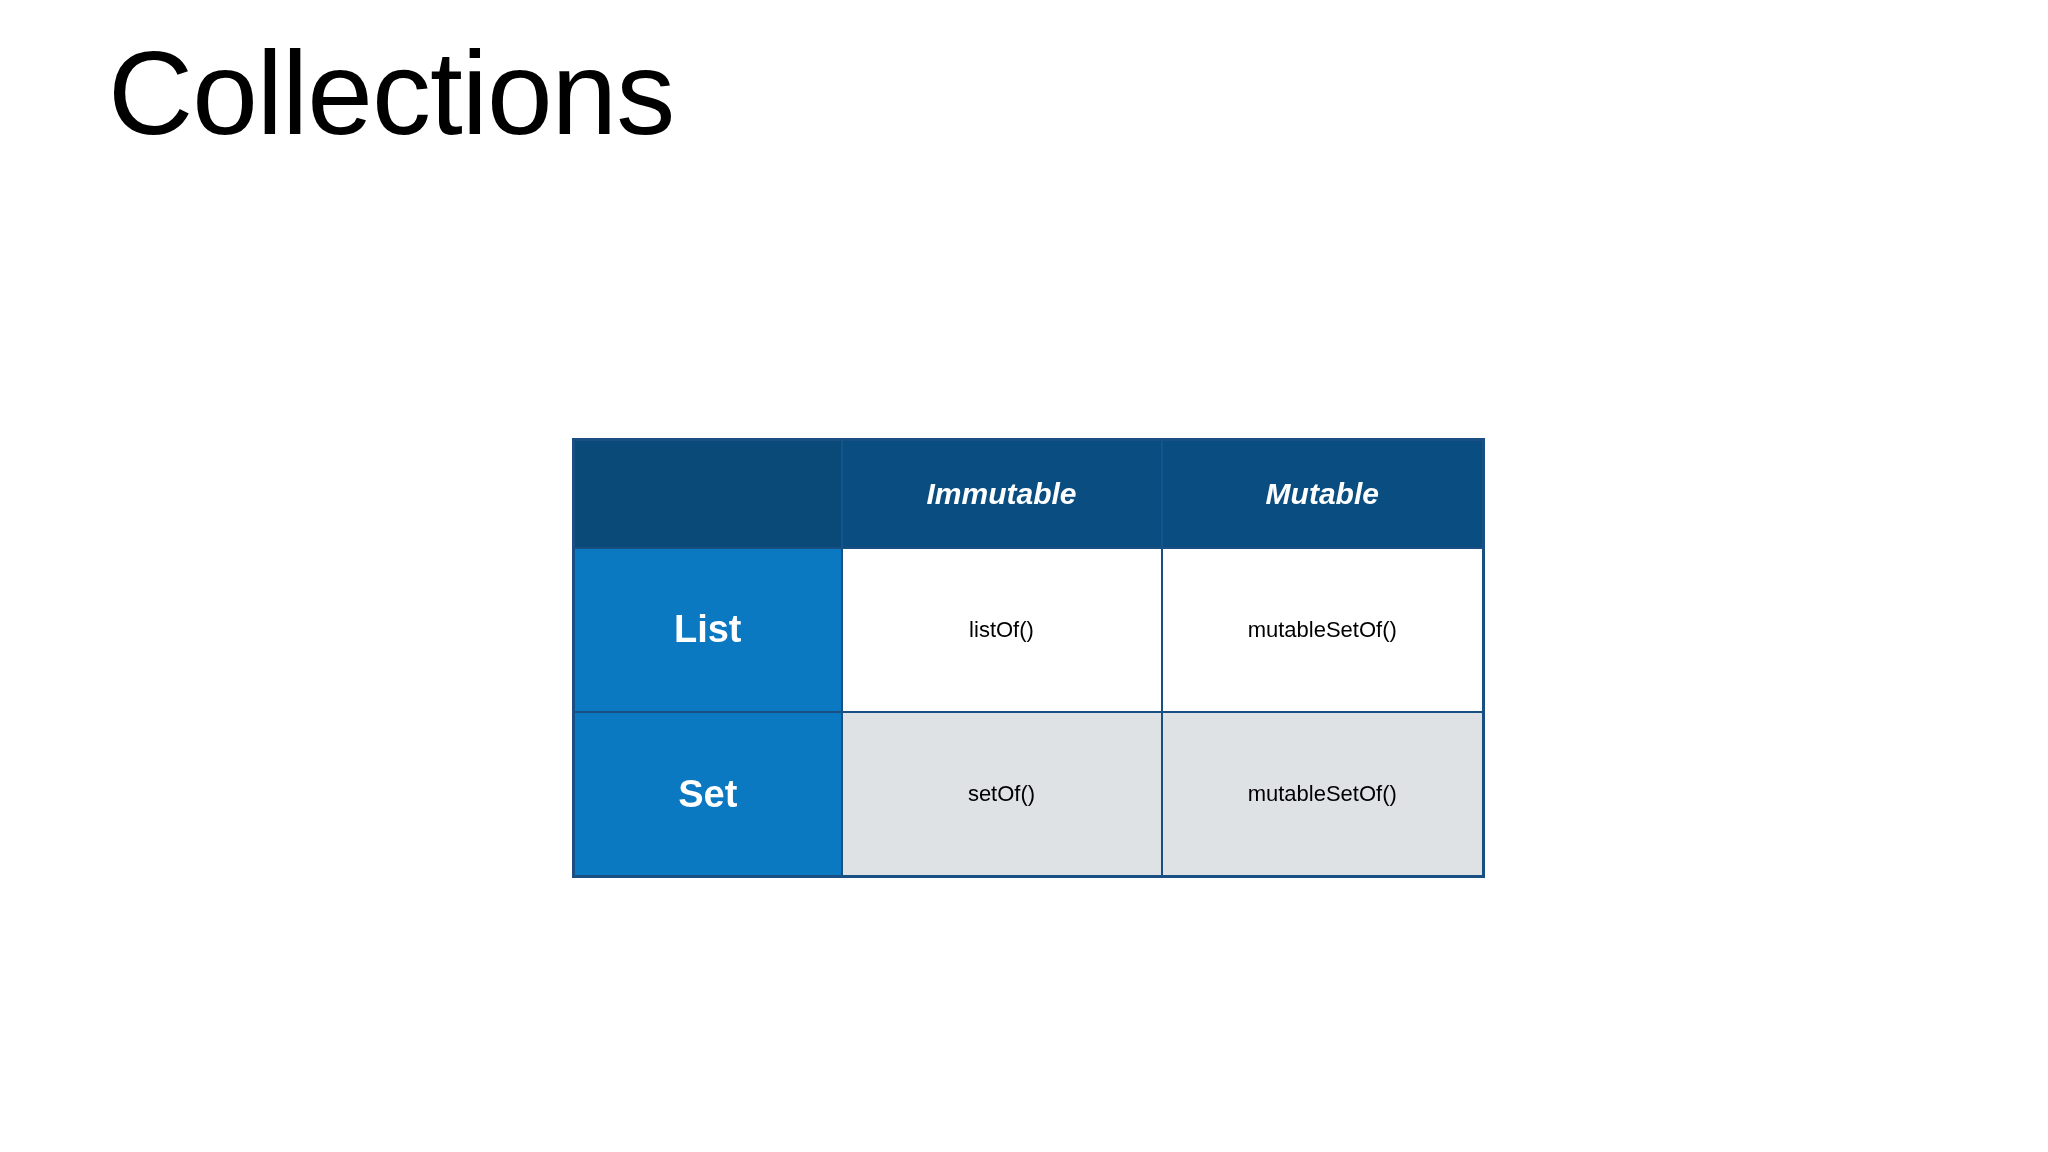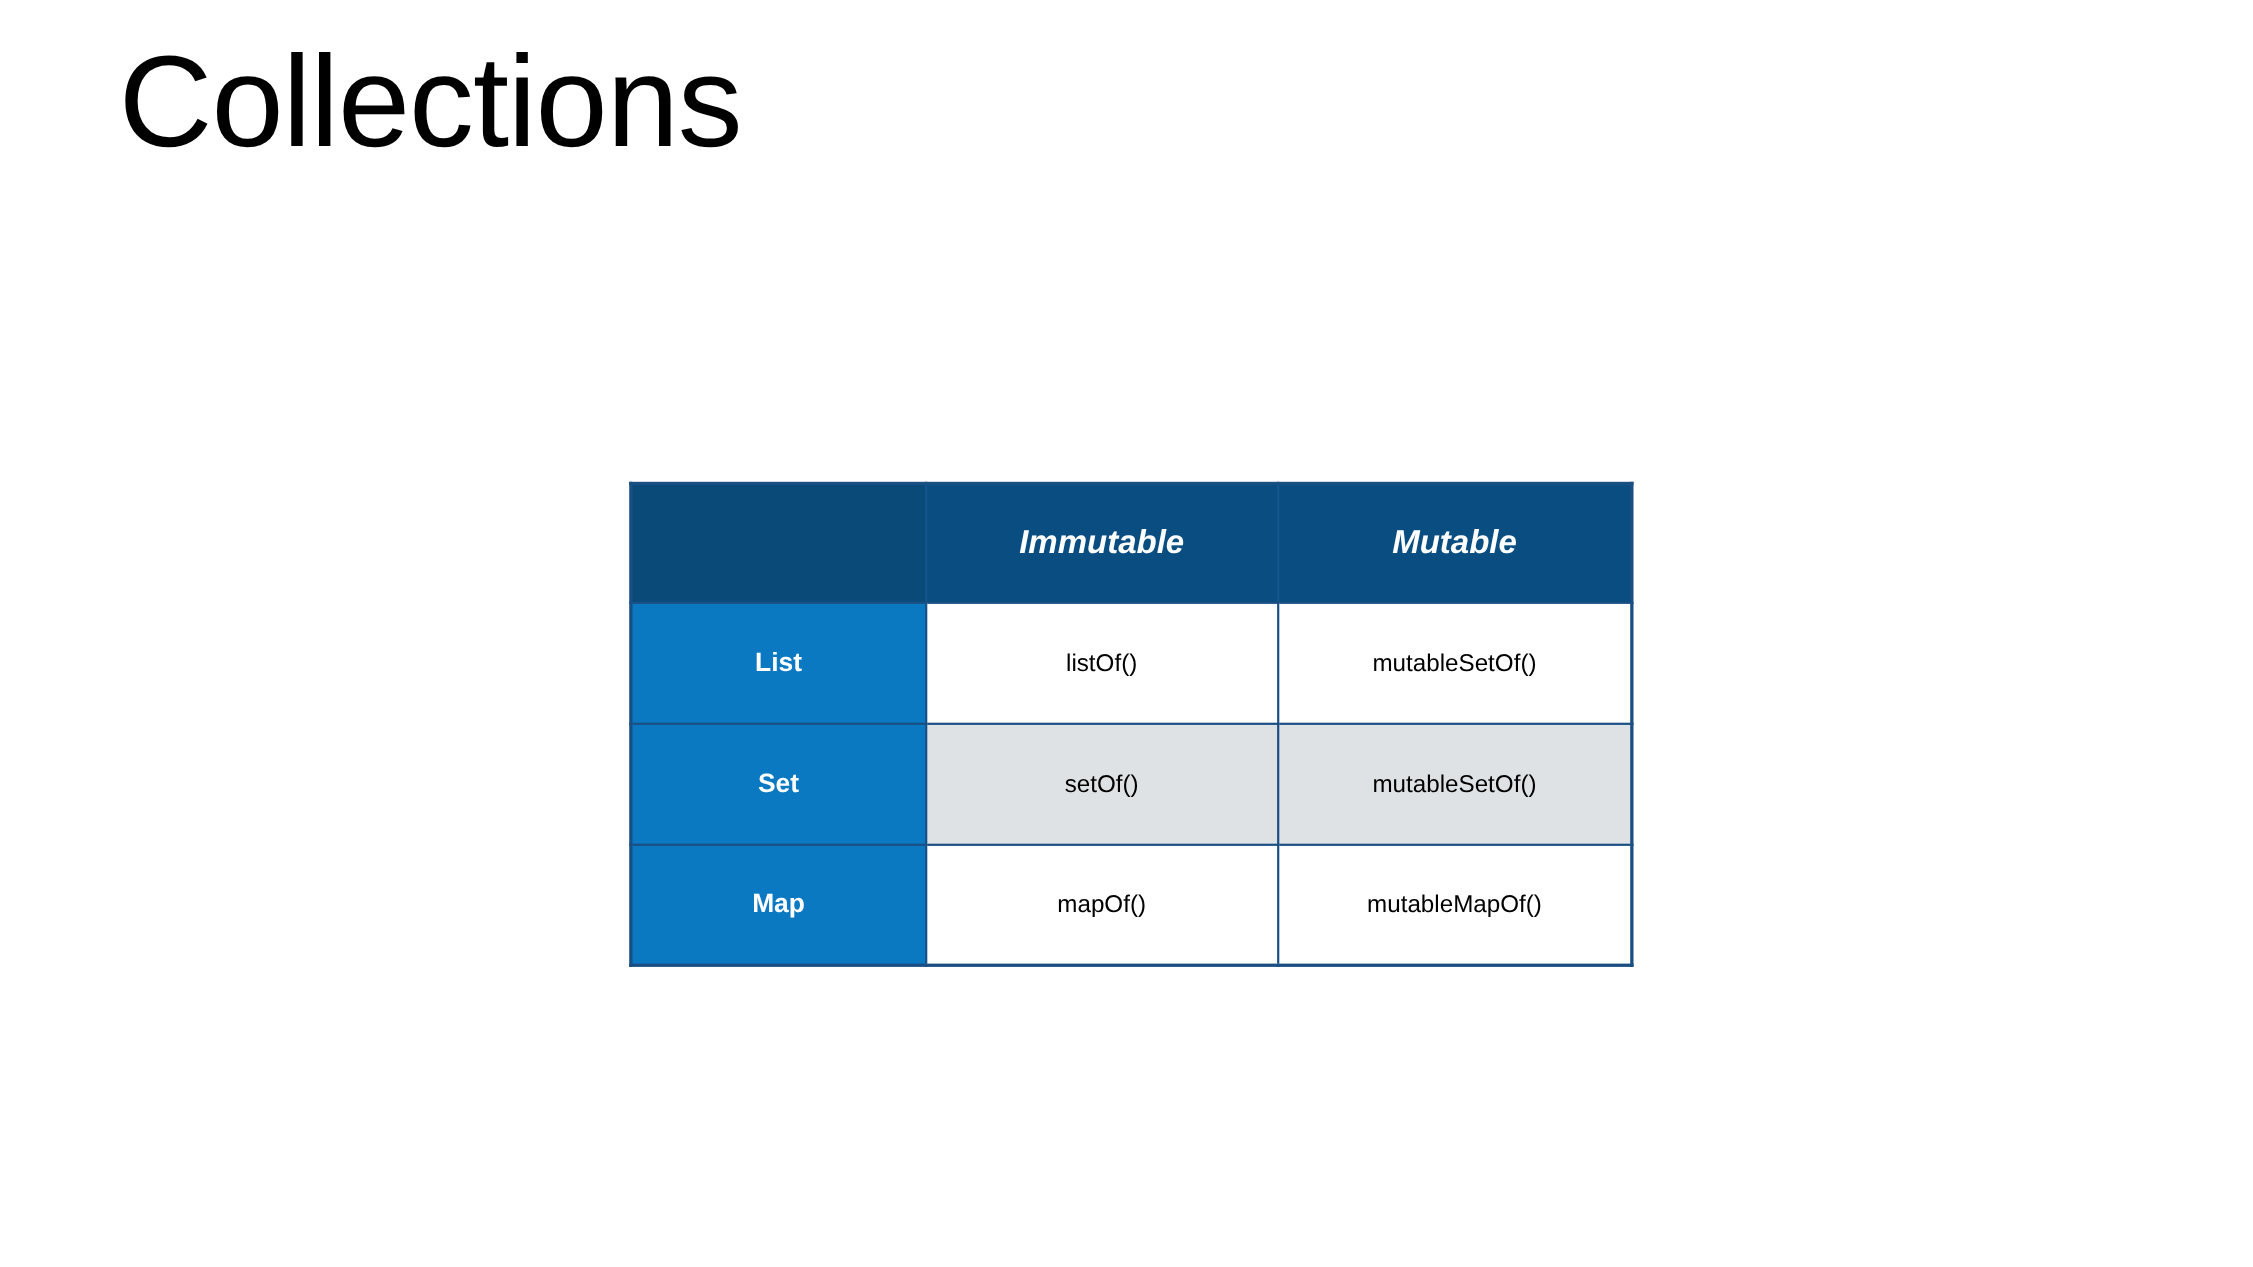--- a/index.html
+++ b/index.html
@@ -66,21 +66,21 @@
     border-bottom: 2px solid #1a4f84;
     padding: 0;
   }
   th.header-cell:last-child { border-right: none; }
 
   
   tr.body-row { height: 110px; }
   td.row-label {
     background: #0b78c2;
     color: #ffffff;
-    font-size: 24px;
+    font-size: 38px;
     font-weight: bold;
     text-align: center;
     vertical-align: middle;
     border-right: 2px solid #1a4f84;
     border-bottom: 2px solid #1a4f84;
     padding: 0;
   }
   td.data-cell {
     background: #ffffff;
     color: #000000;
@@ -120,20 +120,15 @@
       <tr class="body-row">
         <td class="row-label">List</td>
         <td class="data-cell">listOf()</td>
         <td class="data-cell">mutableSetOf()</td>
       </tr>
       <tr class="body-row striped">
         <td class="row-label">Set</td>
         <td class="data-cell">setOf()</td>
         <td class="data-cell">mutableSetOf()</td>
       </tr>
-      <tr class="body-row">
-        <td class="row-label">Map</td>
-        <td class="data-cell">mapOf()</td>
-        <td class="data-cell">mutableMapOf()</td>
-      </tr>
     </tbody>
   </table>
 </div>
 
 </body></html>

